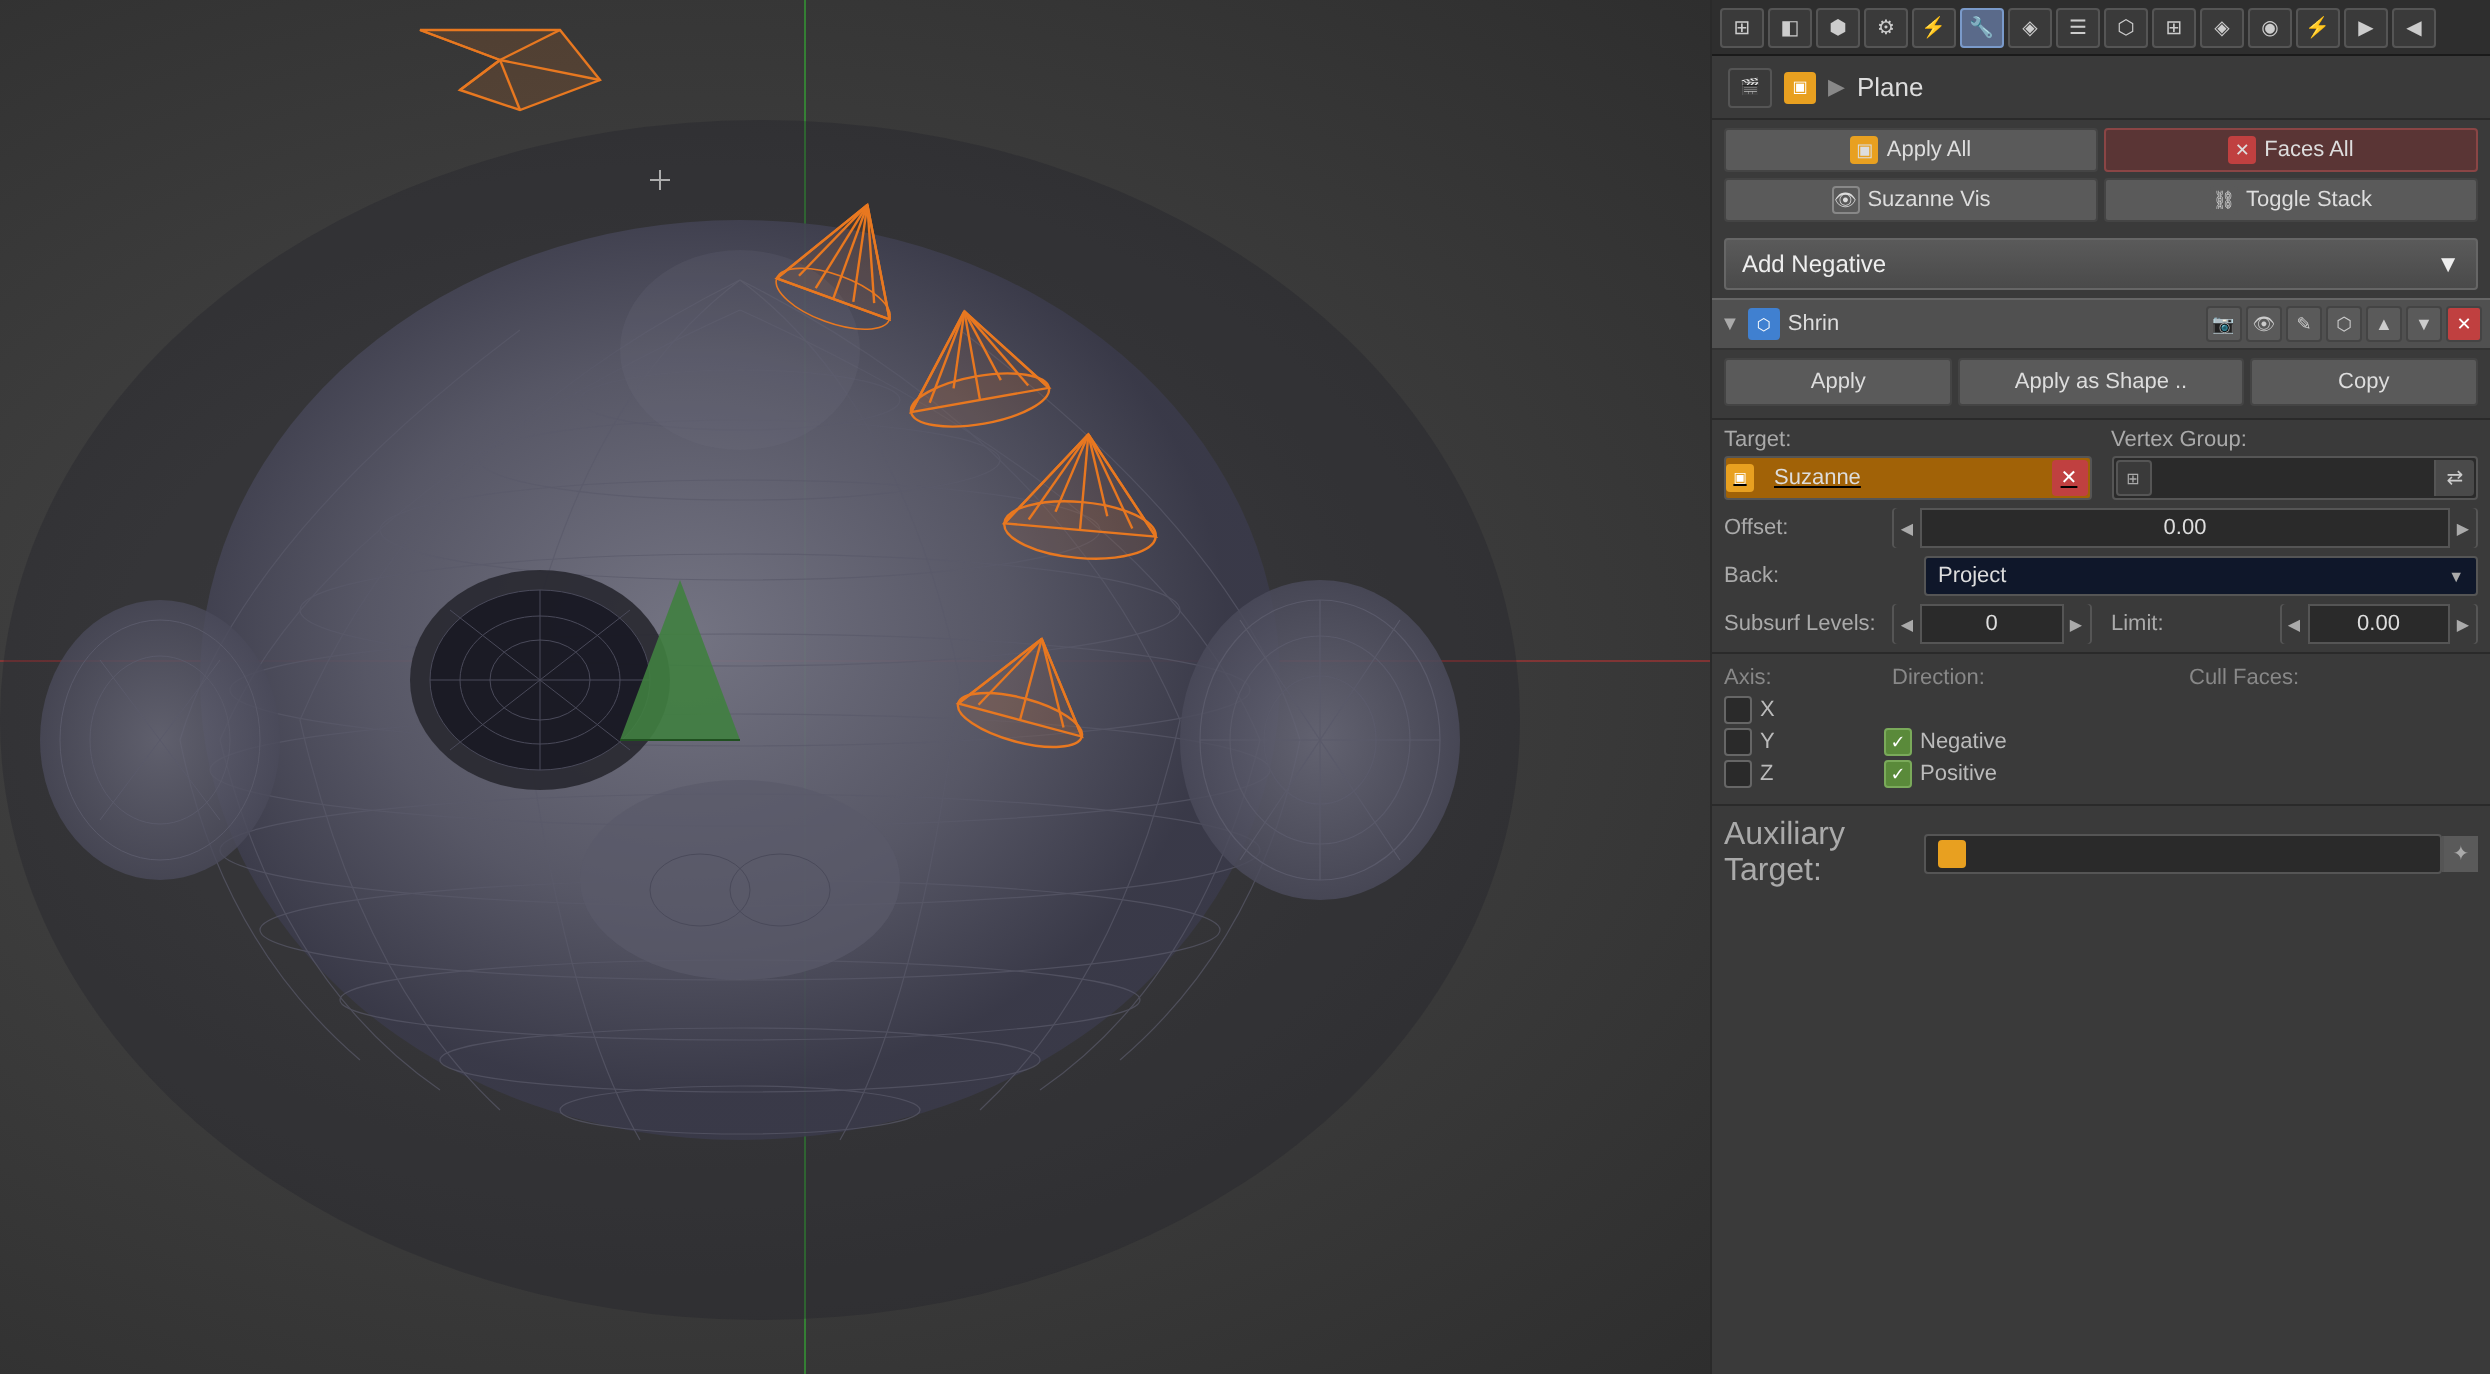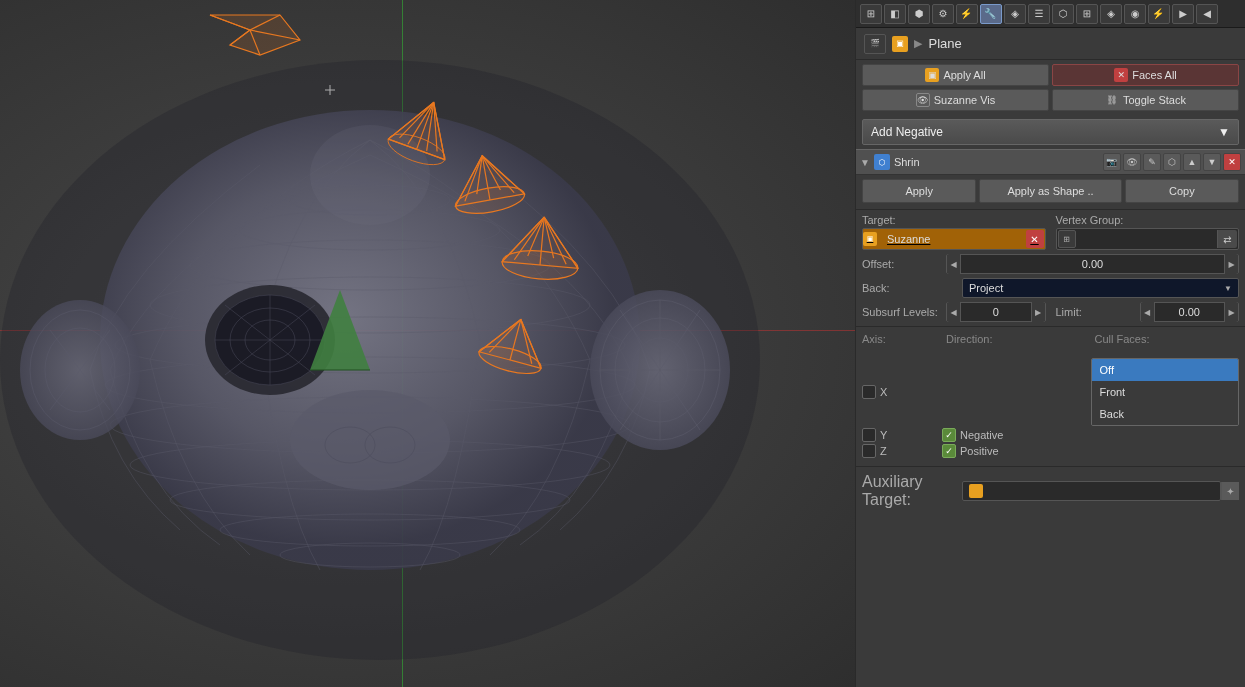--- a/index.html
+++ b/index.html
@@ -369,21 +369,21 @@
     .select-field .chevron { color: #aaa; font-size: 8px; }
 
     
     #axis-section {
       padding: 4px 6px;
     }
 
     .axis-row-header {
       display: flex;
       gap: 4px;
-      margin-bottom: 13px;
+      margin-bottom: 3px;
     }
 
     .axis-col-header {
       color: #888;
       font-size: 11px;
       width: 80px;
     }
 
     .direction-col-header {
       color: #888;
@@ -882,33 +882,20 @@
         </div>
 
         <div class="axis-row">
           <div class="axis-checkbox-group">
             <div class="checkbox"></div>
             <span class="axis-label">X</span>
           </div>
 
           <div style="flex:1"></div>
 
-          <div class="cull-dropdown">
-            <div class="cull-dropdown-list">
-              <div class="dropdown-item selected">
-                <span>Off</span>
-              </div>
-              <div class="dropdown-item">
-                <span>Front</span>
-              </div>
-              <div class="dropdown-item">
-                <span>Back</span>
-              </div>
-            </div>
-          </div>
         </div>
 
         <div class="axis-row">
           <div class="axis-checkbox-group">
             <div class="checkbox"></div>
             <span class="axis-label">Y</span>
           </div>
           <div class="direction-checkbox-group">
             <div class="checkbox-orange"></div>
             <span class="dir-label">Negative</span>

